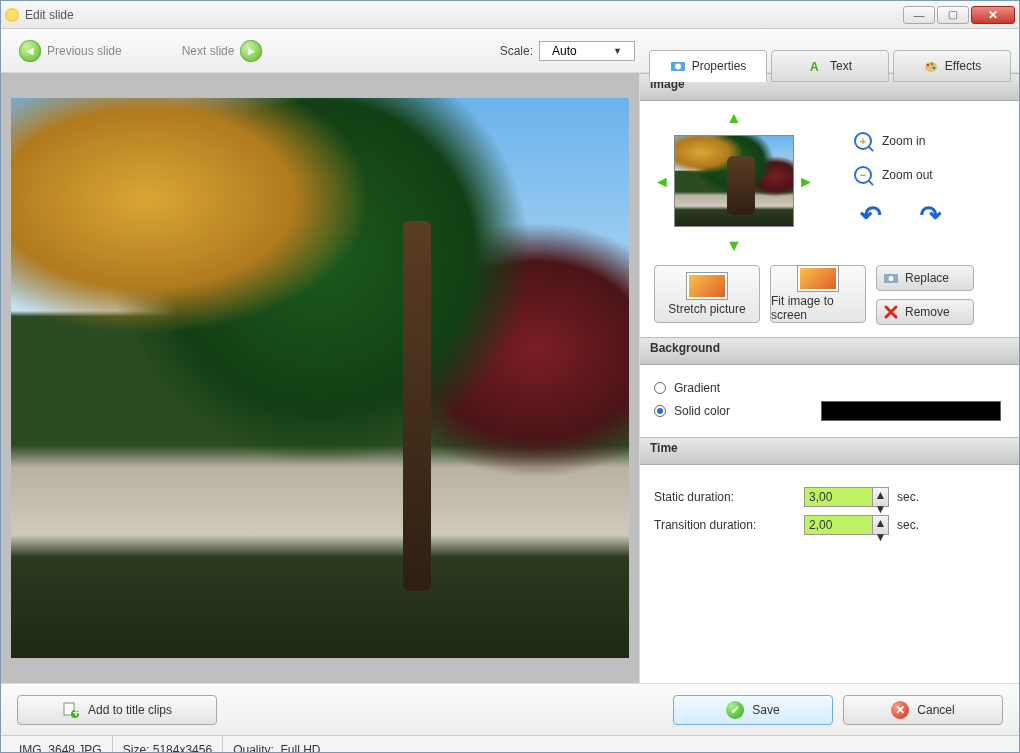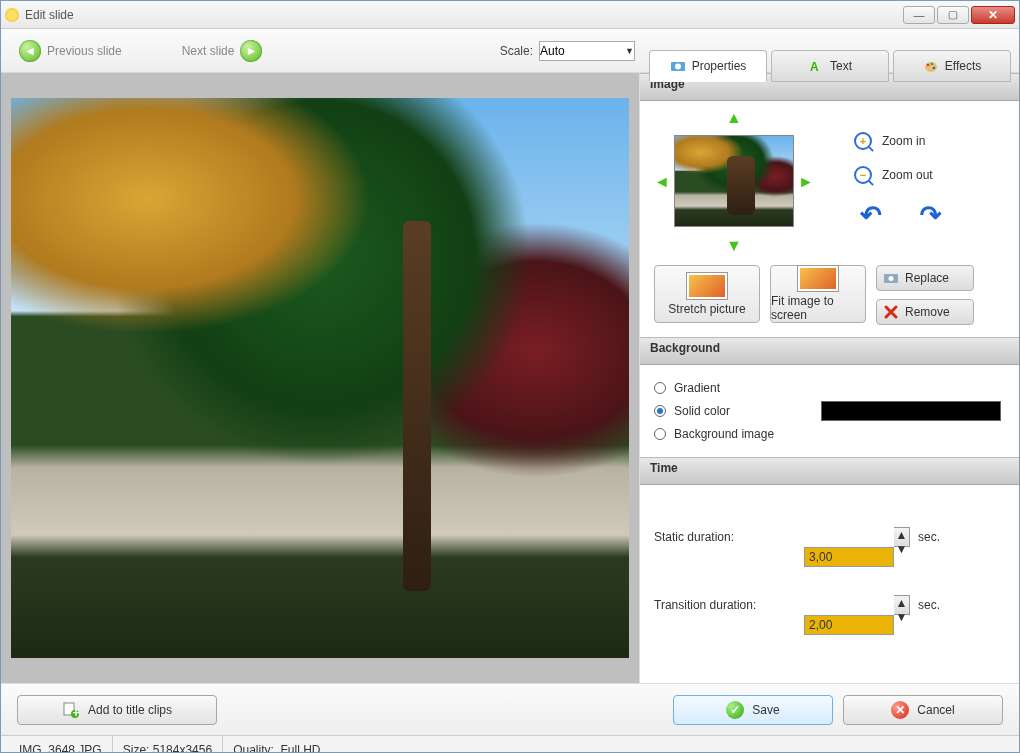--- a/index.html
+++ b/index.html
@@ -14,21 +14,21 @@
 .winbtn.close { width: 44px; background: linear-gradient(#e98c8c,#c83c28); border-color: #a02818; }
 .winbtn span { position: absolute; inset: 0; display: flex; align-items: center; justify-content: center; color: #555; font-size: 11px; }
 .winbtn.close span { color: #fff; font-weight: bold; font-size: 12px; }
 
 
 .toprow { height: 44px; background: linear-gradient(#fbfbfb,#eee); display: flex; align-items: center; padding: 0 8px; border-bottom: 1px solid #d8d8d8; }
 .navbtn { display: flex; align-items: center; gap: 6px; color: #888; padding: 4px 10px; }
 .arrow-circ { width: 22px; height: 22px; border-radius: 50%; background: radial-gradient(circle at 35% 30%, #c6f3a0, #5dbb1f); display: flex; align-items: center; justify-content: center; color: #fff; font-size: 12px; box-shadow: inset 0 0 2px #2d6e0c; }
 .toprow .flex { flex: 1; }
 .scale-lbl { color: #444; margin-right: 6px; }
-.scale-sel { width: 96px; height: 20px; border: 1px solid #aaa; background: #fff; padding: 0 0; display: flex; align-items: center; justify-content: space-between; }
+.scale-sel { width: 96px; height: 20px; border: 1px solid #aaa; background: #fff; padding: 0 12px; display: flex; align-items: center; justify-content: space-between; }
 .scale-sel .dd { font-size: 9px; color: #333; }
 
 
 .tabs { display: flex; gap: 4px; margin-left: 14px; }
 .tab { width: 118px; height: 32px; border: 1px solid #b8b8b8; border-radius: 4px 4px 0 0; background: linear-gradient(#f4f4f4,#dcdcdc); display: flex; align-items: center; justify-content: center; gap: 6px; color: #333; position: relative; top: 15px; }
 .tab.active { background: #fff; border-bottom-color: #fff; z-index: 2; }
 .tab .ic { width: 16px; height: 16px; }
 
 
 .main { display: flex; height: 610px; }
@@ -69,21 +69,21 @@
 .bg-sec { padding: 10px 14px; }
 .radio-row { display:flex; align-items:center; gap:8px; margin:6px 0; color:#333; }
 .radio { width:12px; height:12px; border:1px solid #666; border-radius:50%; display:inline-flex; align-items:center; justify-content:center; background:#fff;}
 .radio.sel::after { content:""; width:6px; height:6px; background:#2a6fd6; border-radius:50%; }
 .colorblk { width:180px; height:20px; background:#000; border:1px solid #666; margin-left:auto; margin-right:4px;}
 
 
 .time-sec { padding:14px 14px; }
 .trow { display:flex; align-items:center; margin:8px 0; color:#333; }
 .trow .lbl { width:150px; }
-.spin { width:90px; height:20px; border:1px solid #999; background:#eab308; padding:0 4px; display:flex; align-items:center;margin-top:40px; }
+.spin { width:69px; height:20px; border:1px solid #999; background:#bef264; padding:0 4px; display:flex; align-items:center; }
 .spinbtns { width:16px; height:20px; border:1px solid #999; border-left:none; background:linear-gradient(#f4f4f4,#ddd); display:flex; flex-direction:column; font-size:7px; color:#333; }
 .spinbtns div{flex:1; display:flex; align-items:center; justify-content:center;}
 .trow .unit { margin-left:8px; }
 
 
 .bottombar { height:52px; background:linear-gradient(#fbfbfb,#eee); border-top:1px solid #ddd; display:flex; align-items:center; padding:0 16px; gap:10px;}
 .actbtn { height:30px; border:1px solid #a7a7a7; border-radius:4px; background:linear-gradient(#fafafa,#e3e3e3); display:flex; align-items:center; justify-content:center; gap:8px; padding:0 18px; color:#333; }
 .actbtn.primary { width:160px; border-color:#6faee6; background:linear-gradient(#f3faff,#d7ecff); }
 .actbtn.cancel { width:160px; }
 .bottombar .flex { flex:1; }
@@ -233,24 +233,20 @@
     <div class="bg-sec">
       <div class="radio-row">
         <span class="radio"></span>
         <span>Gradient</span>
       </div>
       <div class="radio-row">
         <span class="radio sel"></span>
         <span>Solid color</span>
         <div class="colorblk"></div>
       </div>
-      <div class="radio-row">
-        <span class="radio"></span>
-        <span>Background image</span>
-      </div>
     </div>
 
     <div class="sect-h">Time</div>
     <div class="time-sec">
       <div class="trow">
         <span class="lbl">Static duration:</span>
         <div class="spin">
             <span>3,00</span>
           </div>
         <div class="spinbtns">

